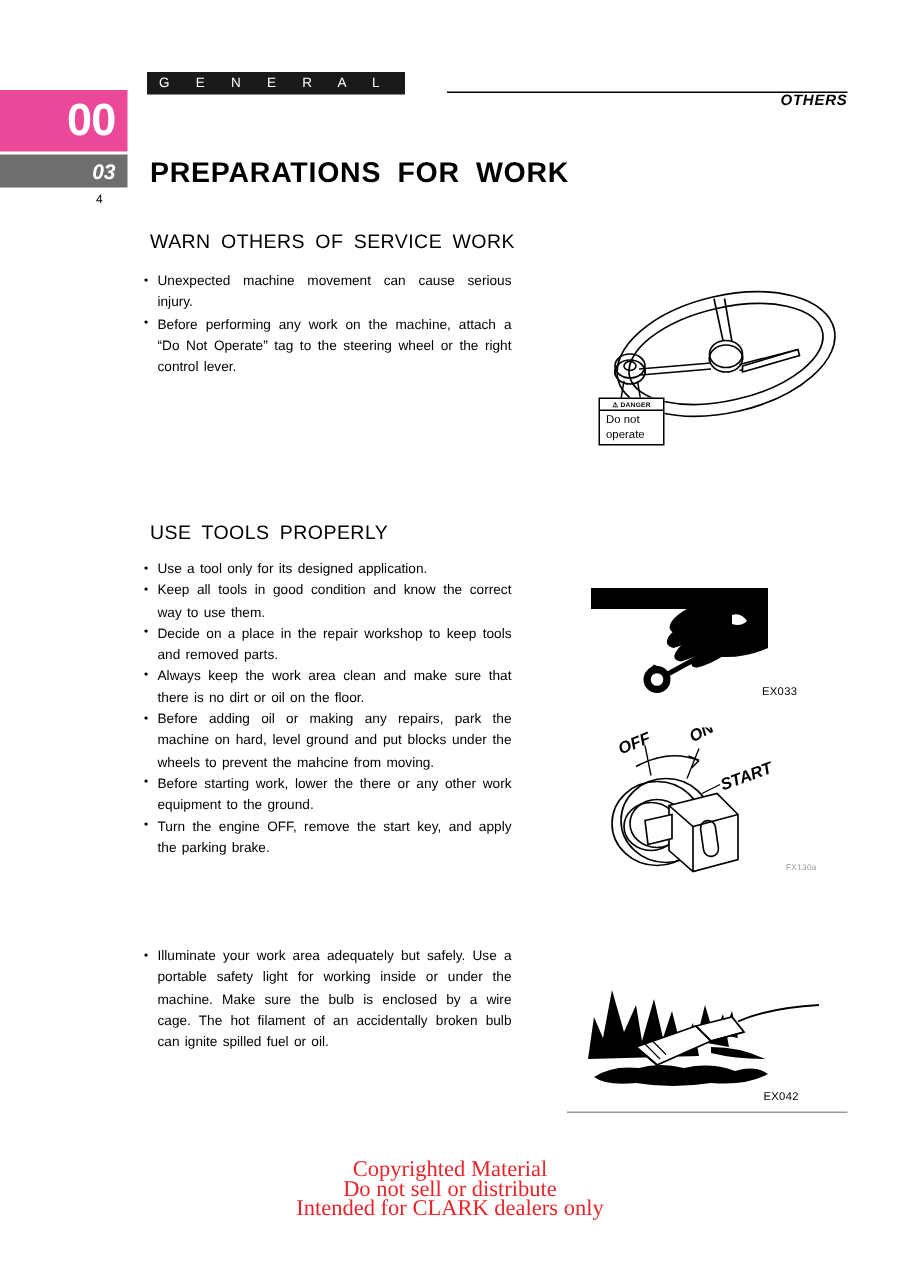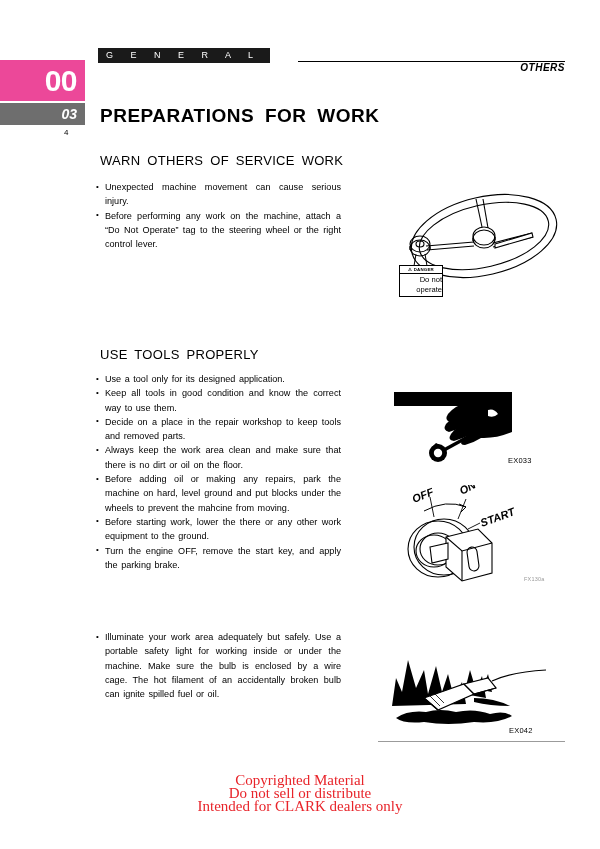--- a/index.html
+++ b/index.html
@@ -175,21 +175,21 @@
     text-align: center;
     line-height: 7px;
     letter-spacing: 0.2px;
     white-space: nowrap;
   }
   .danger-tag-body {
     font-size: 7.6px;
     line-height: 9.5px;
     padding: 1px 0 2px 4px;
   }
-  .danger-tag-body span { display: block; text-align: right; }
+  .danger-tag-body span { display: block; }
 
   
   #fig-hand {
     position: absolute;
     left: 388px;
     top: 388px;
     width: 170px;
     height: 80px;
   }
   #fig-hand svg { display: block; }

